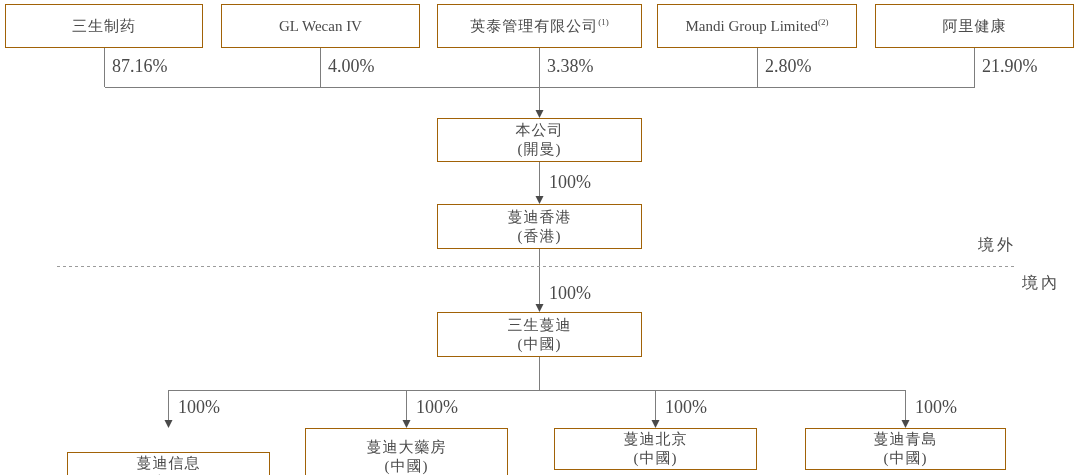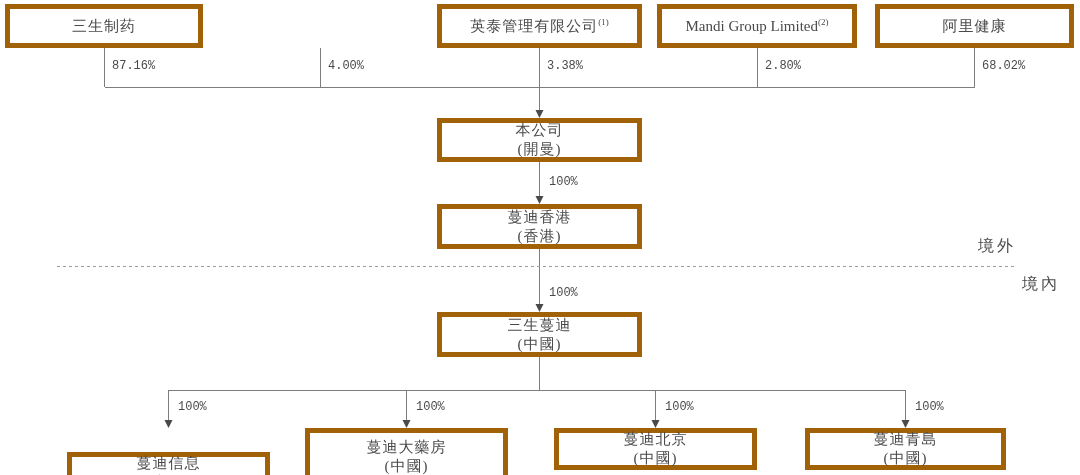--- a/index.html
+++ b/index.html
@@ -19,53 +19,53 @@
   .wires {
     position: absolute;
     left: 0;
     top: 0;
     width: 1080px;
     height: 475px;
   }
   .node {
     position: absolute;
     box-sizing: border-box;
-    border: 5px solid #a16207;
+    border: 1px solid #a16207;
     background: #ffffff;
     display: flex;
     flex-direction: column;
     align-items: center;
     justify-content: center;
     text-align: center;
     font-size: 15px;
     line-height: 19px;
     color: #4a4a4a;
     letter-spacing: 1px;
   }
   .node sup {
     font-size: 9px;
     letter-spacing: 0;
     vertical-align: super;
     line-height: 0;
   }
   .pct {
     position: absolute;
-    font-size: 12px;
+    font-size: 18px;
     line-height: 18px;
     color: #4a4a4a;
     white-space: nowrap;
-    font-family: Liberation Mono, monospace;
   }
   .region {
     position: absolute;
     font-size: 16px;
     line-height: 18px;
     color: #4a4a4a;
     letter-spacing: 3px;
     white-space: nowrap;
+    font-family: Liberation Mono, monospace;
   }
 </style>
 </head>
 <body>
 
 <div class="stage">
 
   <svg class="wires" width="1080" height="475" viewBox="0 0 1080 475" xmlns="http://www.w3.org/2000/svg">
     <g stroke="#7d7d7d" stroke-width="1" fill="none" shape-rendering="crispEdges">
       <path d="M104.5,48 V87 M320.5,48 V87 M539.5,48 V87 M757.5,48 V87 M974.5,48 V87"></path>
@@ -85,35 +85,38 @@
       <polygon points="402.5,420 410.5,420 406.5,428"></polygon>
       <polygon points="651.5,420 659.5,420 655.5,428"></polygon>
       <polygon points="901.5,420 909.5,420 905.5,428"></polygon>
     </g>
     <line x1="57" y1="266.5" x2="1017" y2="266.5" stroke="#9b9b9b" stroke-width="1.2" stroke-dasharray="3 3"></line>
   </svg>
 
   <div class="node" style="left:5px;top:4px;width:198px;height:44px">
     <span><span>三生制药</span><sup></sup></span>
   </div>
+  <div class="node" style="left:221px;top:4px;width:199px;height:44px;letter-spacing:0">
+    <span><span>GL Wecan IV</span><sup></sup></span>
+  </div>
   <div class="node" style="left:437px;top:4px;width:205px;height:44px">
     <span><span>英泰管理有限公司</span><sup>(1)</sup></span>
   </div>
   <div class="node" style="left:657px;top:4px;width:200px;height:44px;letter-spacing:0">
     <span><span>Mandi Group Limited</span><sup>(2)</sup></span>
   </div>
   <div class="node" style="left:875px;top:4px;width:199px;height:44px">
     <span><span>阿里健康</span><sup></sup></span>
   </div>
 
   <div class="pct" style="left:112px;top:57px">87.16%</div>
   <div class="pct" style="left:328px;top:57px">4.00%</div>
   <div class="pct" style="left:547px;top:57px">3.38%</div>
   <div class="pct" style="left:765px;top:57px">2.80%</div>
-  <div class="pct" style="left:982px;top:57px">68.02%</div>
+  <div class="pct" style="left:982px;top:57px">21.90%</div>
 
   <div class="node" style="left:437px;top:118px;width:205px;height:44px">
     <span>本公司</span>
     <span>(開曼)</span>
   </div>
 
   <div class="pct" style="left:549px;top:173px">100%</div>
 
   <div class="node" style="left:437px;top:204px;width:205px;height:45px">
     <span>蔓迪香港</span>

